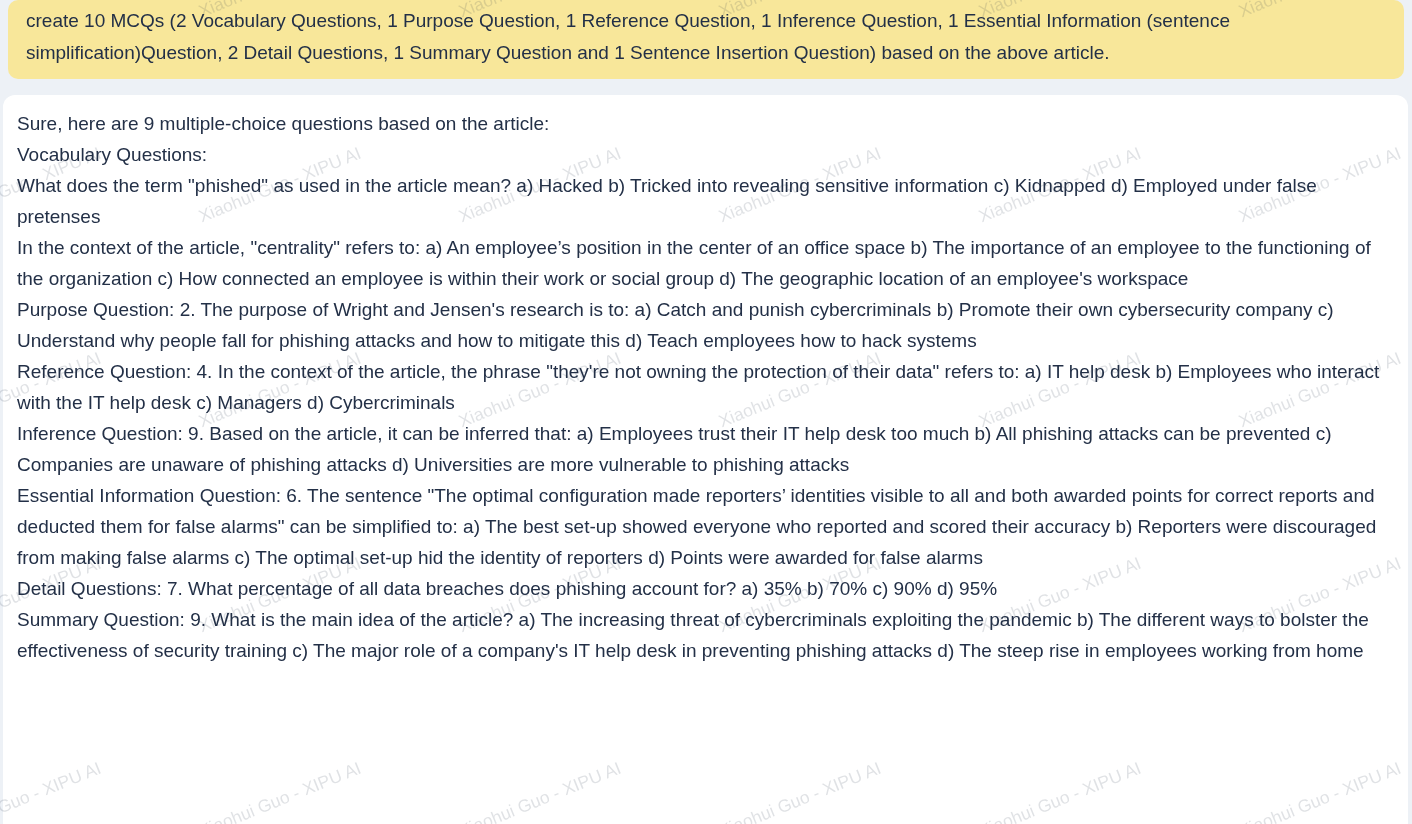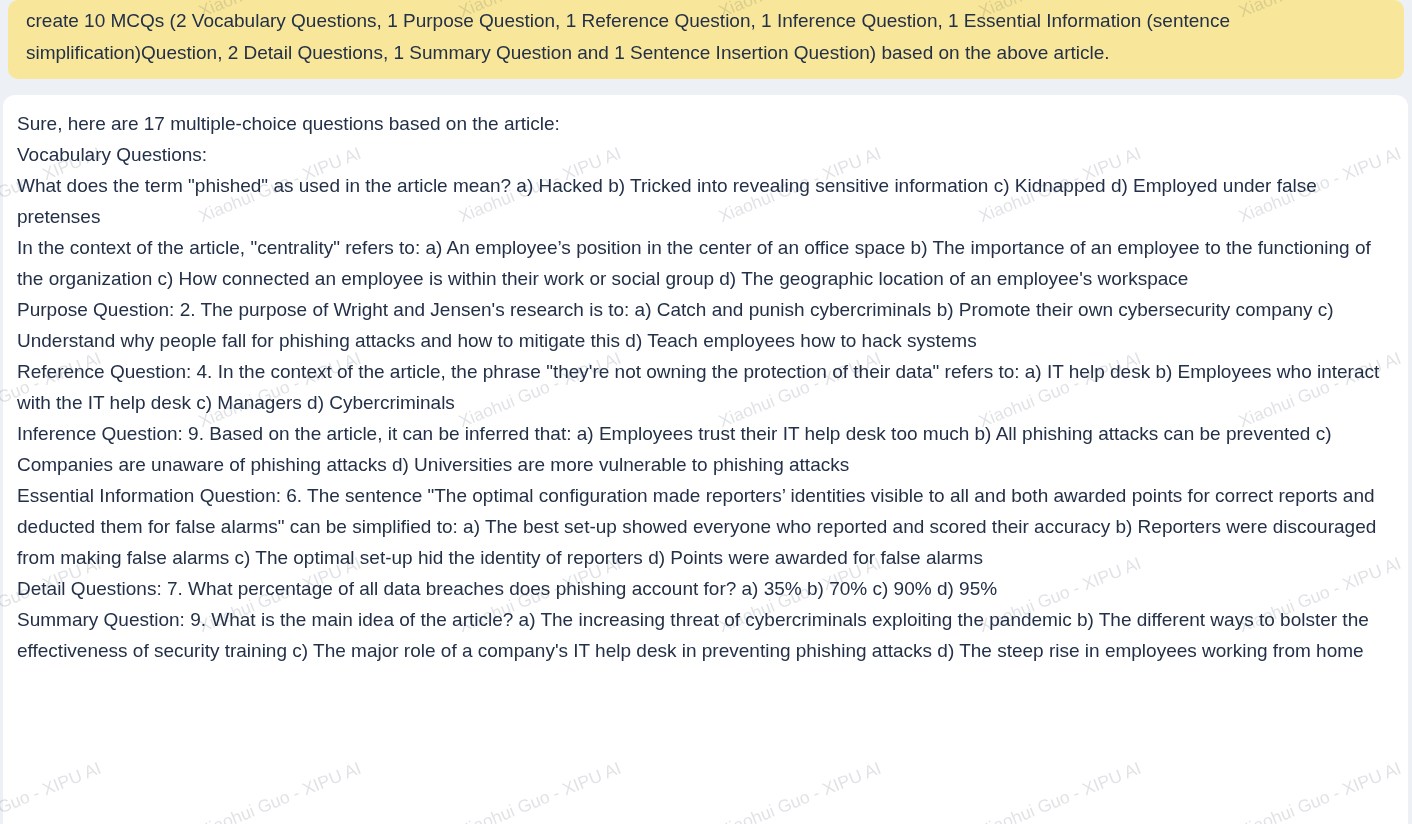--- a/index.html
+++ b/index.html
@@ -47,21 +47,21 @@
   }
 </style>
 </head>
 <body style="background: rgb(237, 241, 246); color: rgb(35, 48, 71);">
 
 <div class="prompt-bubble" style="background: rgb(248, 231, 154);">
   <span>create 10 MCQs (2 Vocabulary Questions, 1 Purpose Question, 1 Reference Question, 1 Inference Question, 1 Essential Information (sentence simplification)Question, 2 Detail Questions, 1 Summary Question and 1 Sentence Insertion Question) based on the above article.</span>
 </div>
 
 <div class="response-card" style="background: rgb(255, 255, 255);">
-  <p>Sure, here are 17 multiple-choice questions based on the article:</p>
+  <p>Sure, here are 9 multiple-choice questions based on the article:</p>
   <p>Vocabulary Questions:</p>
   <p>What does the term "phished" as used in the article mean? a) Hacked b) Tricked into revealing sensitive information c) Kidnapped d) Employed under false pretenses</p>
   <p>In the context of the article, "centrality" refers to: a) An employee’s position in the center of an office space b) The importance of an employee to the functioning of the organization c) How connected an employee is within their work or social group d) The geographic location of an employee's workspace</p>
   <p>Purpose Question: 2. The purpose of Wright and Jensen's research is to: a) Catch and punish cybercriminals b) Promote their own cybersecurity company c) Understand why people fall for phishing attacks and how to mitigate this d) Teach employees how to hack systems</p>
   <p>Reference Question: 4. In the context of the article, the phrase "they're not owning the protection of their data" refers to: a) IT help desk b) Employees who interact with the IT help desk c) Managers d) Cybercriminals</p>
   <p>Inference Question: 9. Based on the article, it can be inferred that: a) Employees trust their IT help desk too much b) All phishing attacks can be prevented c) Companies are unaware of phishing attacks d) Universities are more vulnerable to phishing attacks</p>
   <p>Essential Information Question: 6. The sentence "The optimal configuration made reporters’ identities visible to all and both awarded points for correct reports and deducted them for false alarms" can be simplified to: a) The best set-up showed everyone who reported and scored their accuracy b) Reporters were discouraged from making false alarms c) The optimal set-up hid the identity of reporters d) Points were awarded for false alarms</p>
   <p>Detail Questions: 7. What percentage of all data breaches does phishing account for? a) 35% b) 70% c) 90% d) 95%</p>
   <p>Summary Question: 9. What is the main idea of the article? a) The increasing threat of cybercriminals exploiting the pandemic b) The different ways to bolster the effectiveness of security training c) The major role of a company's IT help desk in preventing phishing attacks d) The steep rise in employees working from home</p>
 </div>

